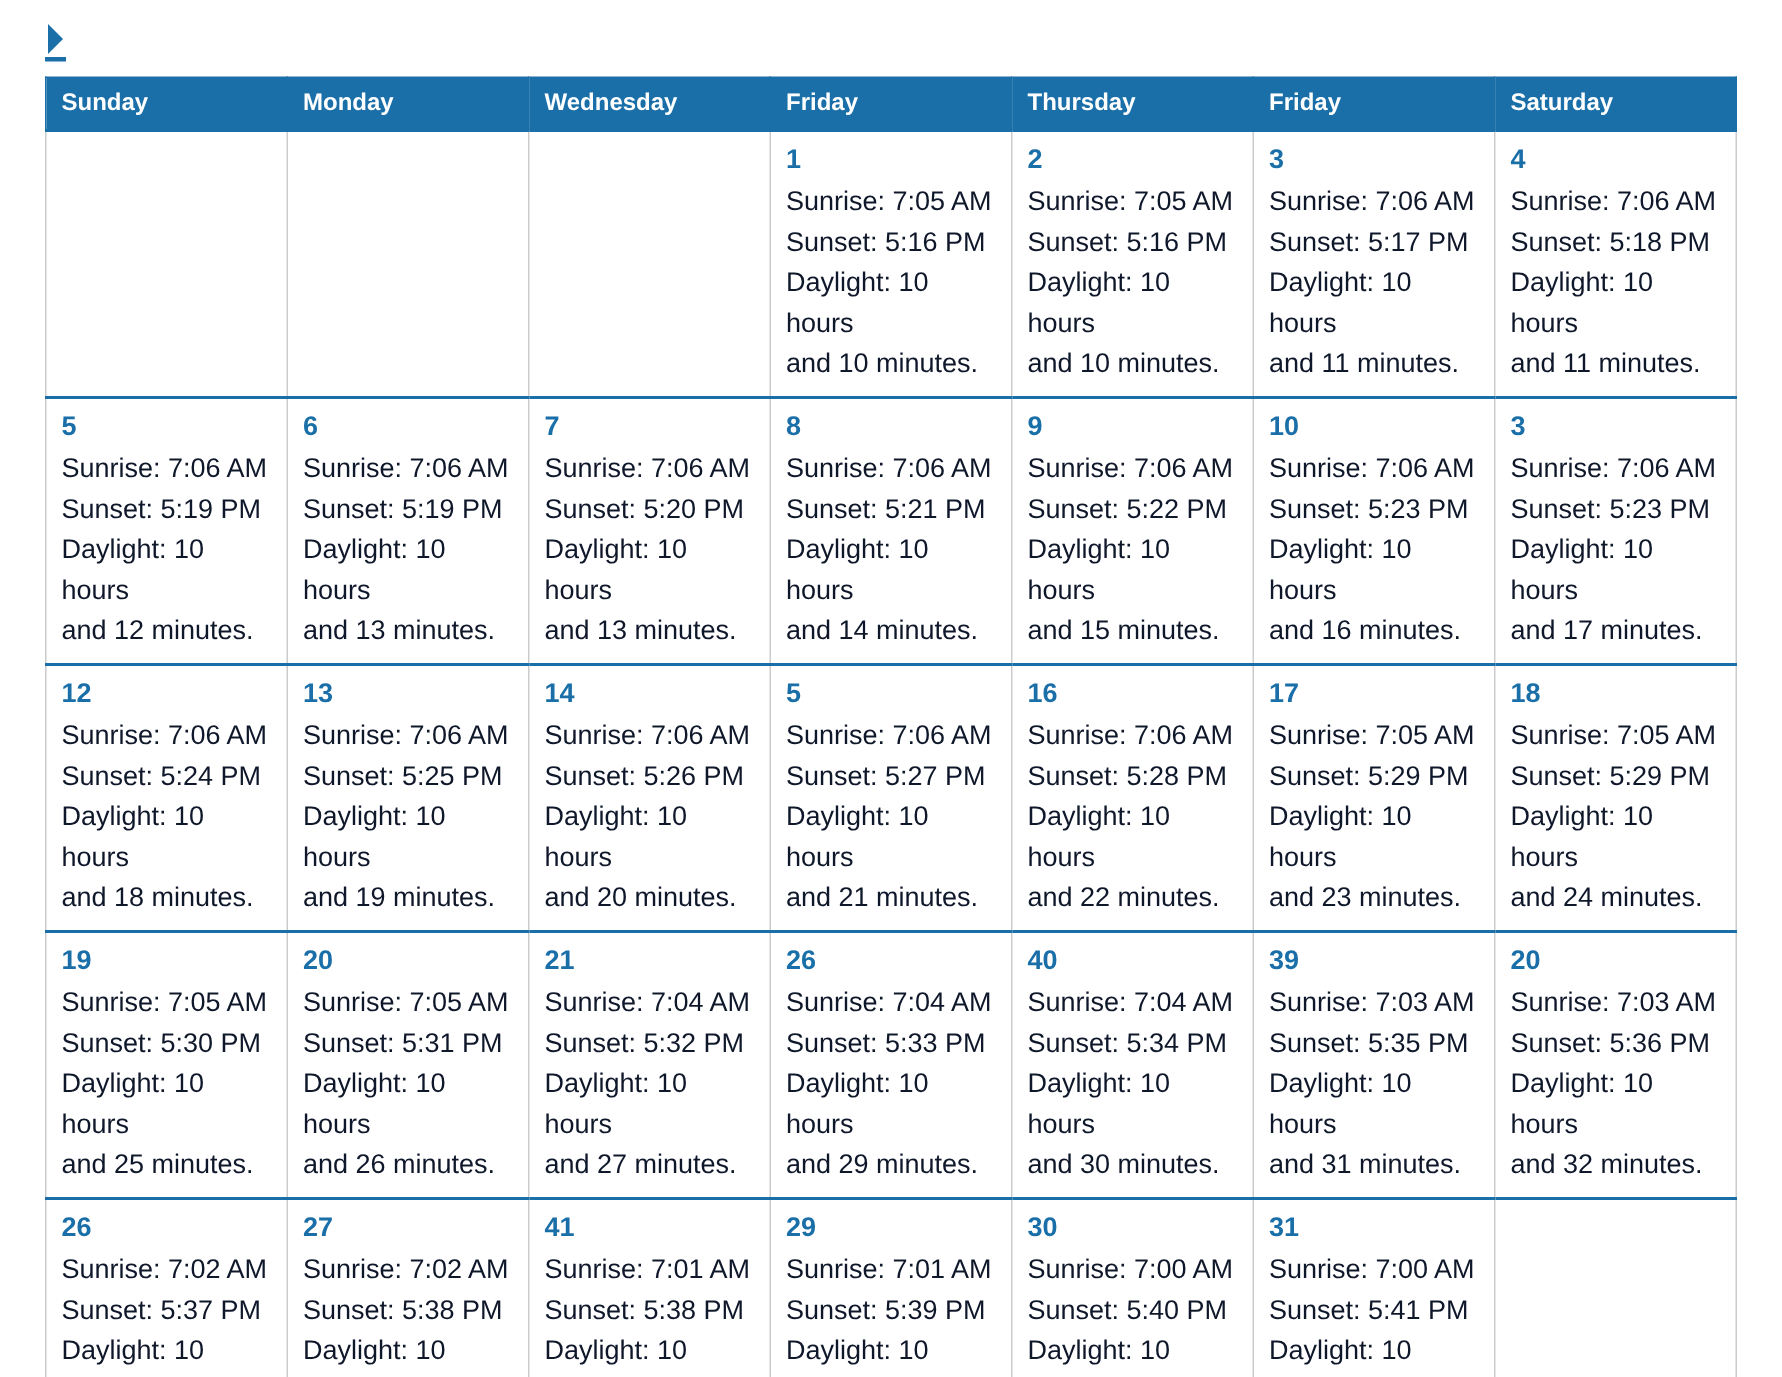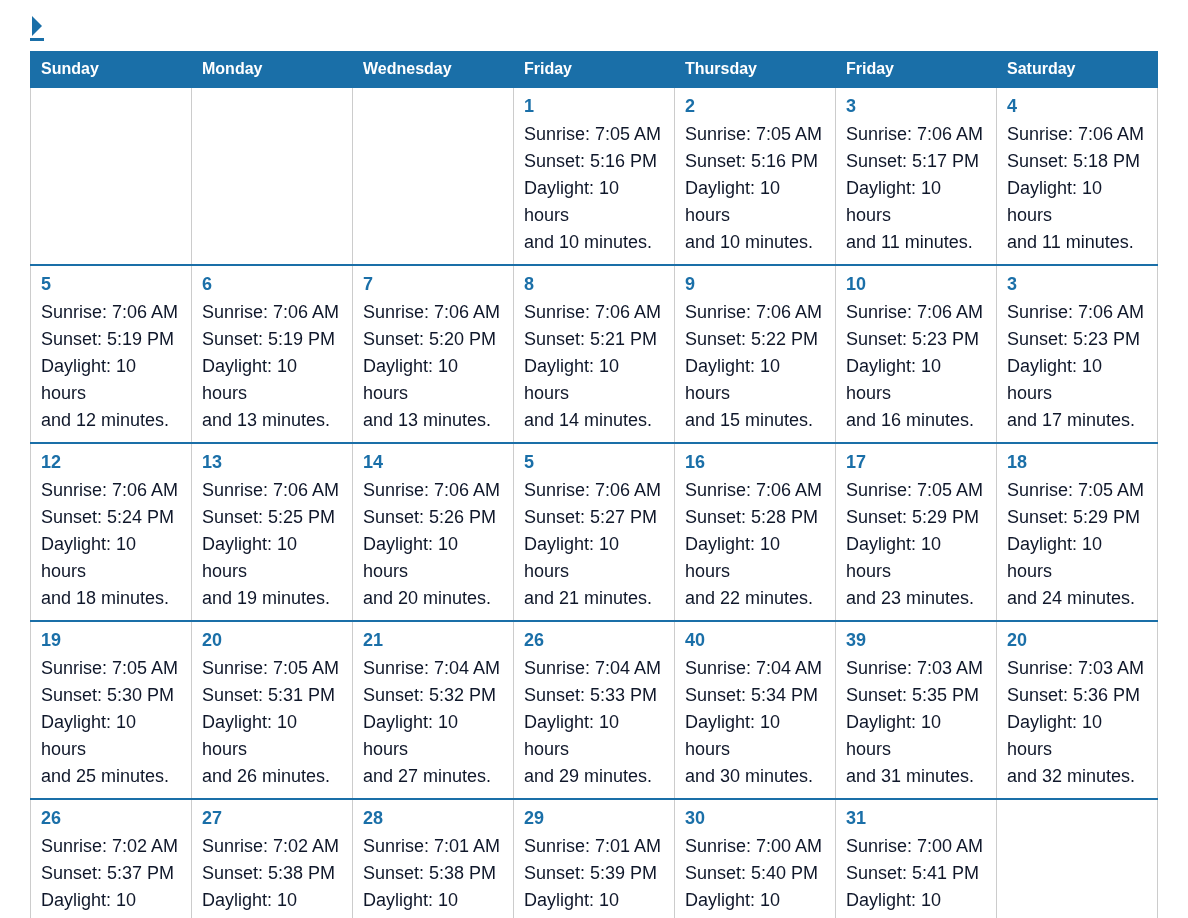--- a/index.html
+++ b/index.html
@@ -260,21 +260,21 @@
       <tr>
         <td>
           <span class="day-number">26</span>
           <div class="day-info">Sunrise: 7:02 AM<br>Sunset: 5:37 PM<br>Daylight: 10 hours<br>and 34 minutes.</div>
         </td>
         <td>
           <span class="day-number">27</span>
           <div class="day-info">Sunrise: 7:02 AM<br>Sunset: 5:38 PM<br>Daylight: 10 hours<br>and 35 minutes.</div>
         </td>
         <td>
-          <span class="day-number">28</span>
+          <span class="day-number">41</span>
           <div class="day-info">Sunrise: 7:01 AM<br>Sunset: 5:38 PM<br>Daylight: 10 hours<br>and 37 minutes.</div>
         </td>
         <td>
           <span class="day-number">29</span>
           <div class="day-info">Sunrise: 7:01 AM<br>Sunset: 5:39 PM<br>Daylight: 10 hours<br>and 38 minutes.</div>
         </td>
         <td>
           <span class="day-number">30</span>
           <div class="day-info">Sunrise: 7:00 AM<br>Sunset: 5:40 PM<br>Daylight: 10 hours<br>and 40 minutes.</div>
         </td>

